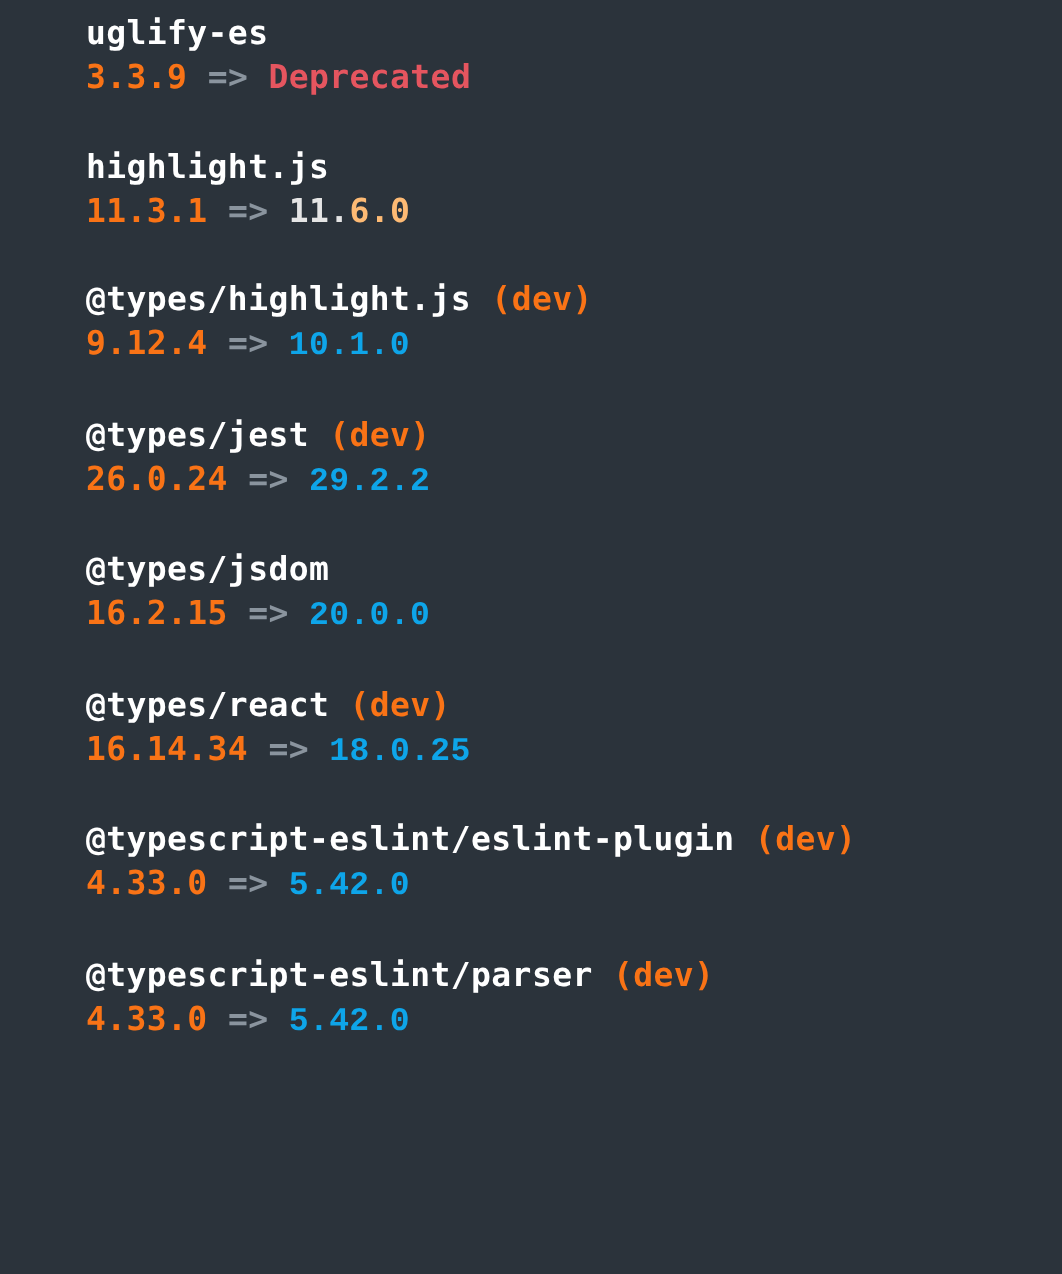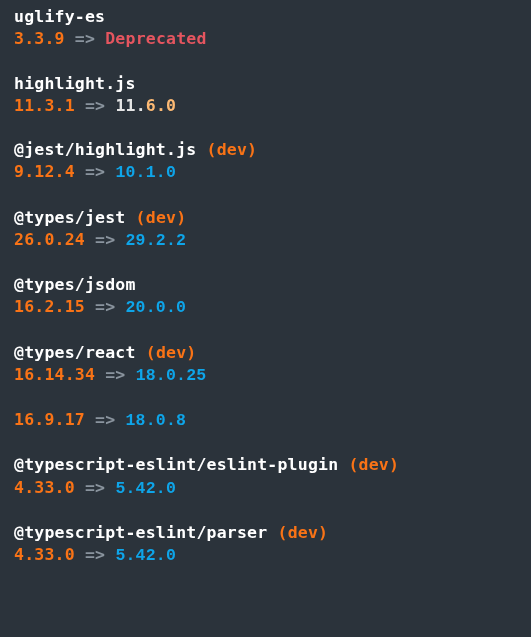--- a/index.html
+++ b/index.html
@@ -7,21 +7,21 @@
     background: #2b333b;
     color: #e6e6e6;
     font-family: "SF Mono", Menlo, Monaco, Consolas, monospace;
     font-size: 16.5px;
     font-weight: bold;
     padding: 6px 14px 14px 14px;
     width: 531px;
     line-height: 1.35;
     letter-spacing: 0.2px;
   }
-  .pkg { margin-bottom: 22px; }
+  .pkg { margin-bottom: 22px; margin-left: 29px; }
   .line1, .line2 { white-space: pre; }
   .name { color: #ffffff; }
   .dev { color: #f97316; }
   .cur { color: #f97316; }
   .arrow { color: #8a949e; }
   .dep { color: #e5555f; text-align: center; }
   .target .same { color: #e5e5e5; }
   .target .minor { color: #fdba74; }
   .target .major { color: #0ea5e9; font-family: Liberation Mono, monospace; }
 </style>
@@ -31,37 +31,36 @@
 <div id="list">
     <div class="pkg">
       <div class="line1"><span class="name">uglify-es</span></div>
       <div class="line2"><span class="cur">3.3.9</span> <span class="arrow">=&gt;</span> <span class="dep">Deprecated</span></div>
     </div>
     <div class="pkg">
       <div class="line1"><span class="name">highlight.js</span></div>
       <div class="line2"><span class="cur">11.3.1</span> <span class="arrow">=&gt;</span> <span class="target"><span class="same">11.</span><span class="minor">6.0</span></span></div>
     </div>
     <div class="pkg">
-      <div class="line1"><span class="name">@jest/highlight.js</span><span class="dev"> (dev)</span></div>
+      <div class="line1"><span class="name">@types/highlight.js</span><span class="dev"> (dev)</span></div>
       <div class="line2"><span class="cur">9.12.4</span> <span class="arrow">=&gt;</span> <span class="target"><span class="major">10.1.0</span></span></div>
     </div>
     <div class="pkg">
       <div class="line1"><span class="name">@types/jest</span><span class="dev"> (dev)</span></div>
       <div class="line2"><span class="cur">26.0.24</span> <span class="arrow">=&gt;</span> <span class="target"><span class="major">29.2.2</span></span></div>
     </div>
     <div class="pkg">
       <div class="line1"><span class="name">@types/jsdom</span></div>
       <div class="line2"><span class="cur">16.2.15</span> <span class="arrow">=&gt;</span> <span class="target"><span class="major">20.0.0</span></span></div>
     </div>
     <div class="pkg">
       <div class="line1"><span class="name">@types/react</span><span class="dev"> (dev)</span></div>
       <div class="line2"><span class="cur">16.14.34</span> <span class="arrow">=&gt;</span> <span class="target"><span class="major">18.0.25</span></span></div>
     </div>
     <div class="pkg">
-      <div class="line2"><span class="cur">16.9.17</span> <span class="arrow">=&gt;</span> <span class="target"><span class="major">18.0.8</span></span></div>
     </div>
     <div class="pkg">
       <div class="line1"><span class="name">@typescript-eslint/eslint-plugin</span><span class="dev"> (dev)</span></div>
       <div class="line2"><span class="cur">4.33.0</span> <span class="arrow">=&gt;</span> <span class="target"><span class="major">5.42.0</span></span></div>
     </div>
     <div class="pkg">
       <div class="line1"><span class="name">@typescript-eslint/parser</span><span class="dev"> (dev)</span></div>
       <div class="line2"><span class="cur">4.33.0</span> <span class="arrow">=&gt;</span> <span class="target"><span class="major">5.42.0</span></span></div>
     </div>
   </div>

